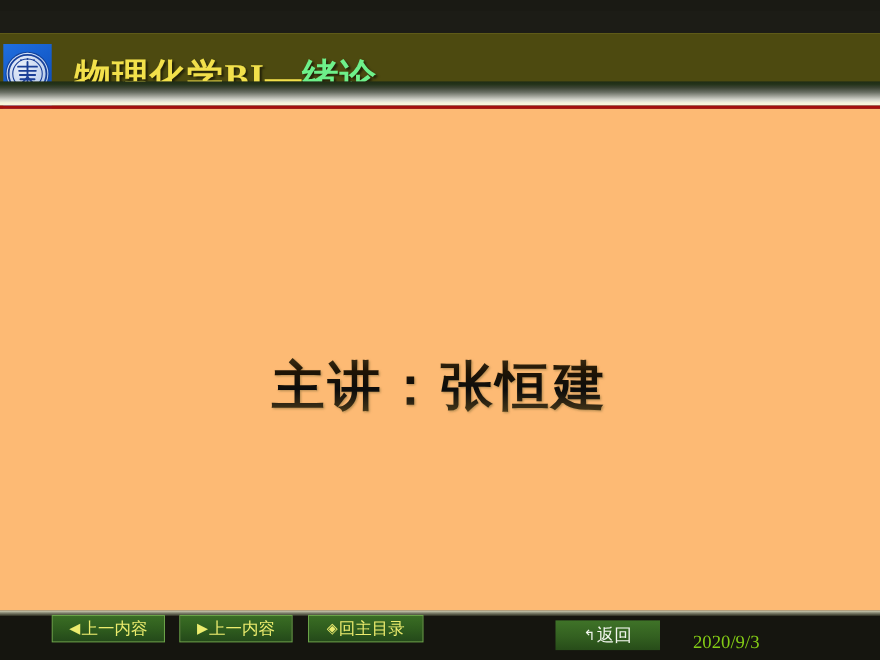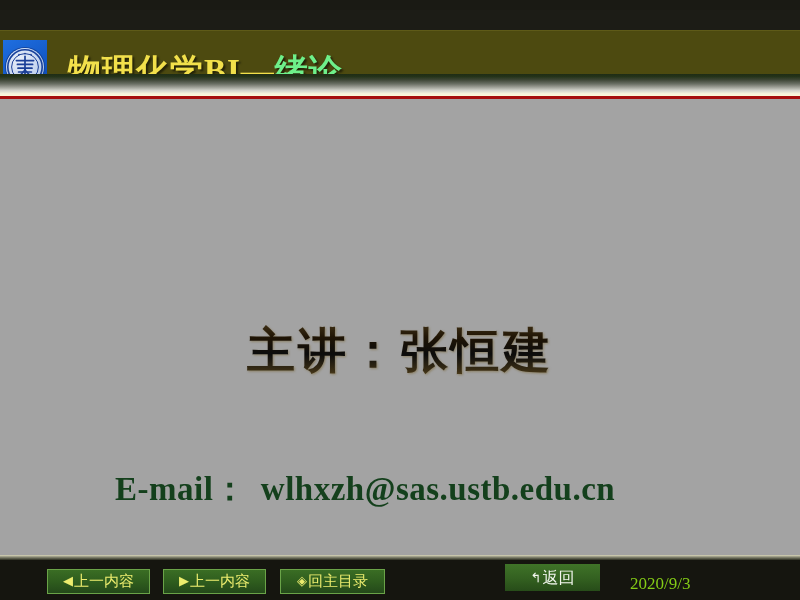--- a/index.html
+++ b/index.html
@@ -93,21 +93,21 @@
     left: 0; top: 96px;
     width: 800px; height: 3px;
     background: #a50f0c;
   }
 
   
   .body-area {
     position: absolute;
     left: 0; top: 99px;
     width: 800px; height: 474px;
-    background: #a3a3a3;
+    background: #fdba74;
   }
 
   .presenter {
     position: absolute;
     left: 0; top: 220px;
     width: 800px;
     text-align: center;
     font-family: "DejaVu Serif", serif;
     font-size: 48px;
     font-weight: bold;
@@ -154,21 +154,21 @@
     background: #15150f;
   }
   .bottom-hl {
     position: absolute;
     left: 0; top: 0;
     width: 800px; height: 5px;
     background: linear-gradient(to bottom, #dcd9bd 0%, #8c8d78 40%, #2b2d20 100%);
   }
   .nav-btn {
     position: absolute;
-    top: 14px;
+    top: 4px;
     height: 25px;
     background: linear-gradient(to bottom, #3a6d24 0%, #2f5d1e 50%, #24491a 100%);
     border: 1px solid #6aa348;
     box-sizing: border-box;
     color: #ecec6e;
     font-family: "DejaVu Sans", sans-serif;
     font-size: 15px;
     line-height: 23px;
     text-align: center;
     white-space: nowrap;
@@ -237,23 +237,20 @@
     </div>
   </div>
 
   <div class="band"></div>
   <div class="red-rule"></div>
 
   <div class="body-area">
     <div class="presenter-fallback">主讲：张恒建</div>
     <div class="presenter">主讲：张恒建</div>
 
-    <div class="email-line">
-      <span>E-mail：</span><span class="sp"></span><span>wlhxzh@sas.ustb.edu.cn</span>
-    </div>
   </div>
 
   <div class="bottom-bar">
     <div class="bottom-hl"></div>
 
     <div class="nav-btn" id="btn-prev">
       <span class="glyph">◀</span><span>上一内容</span>
     </div>
 
     <div class="nav-btn" id="btn-next">

